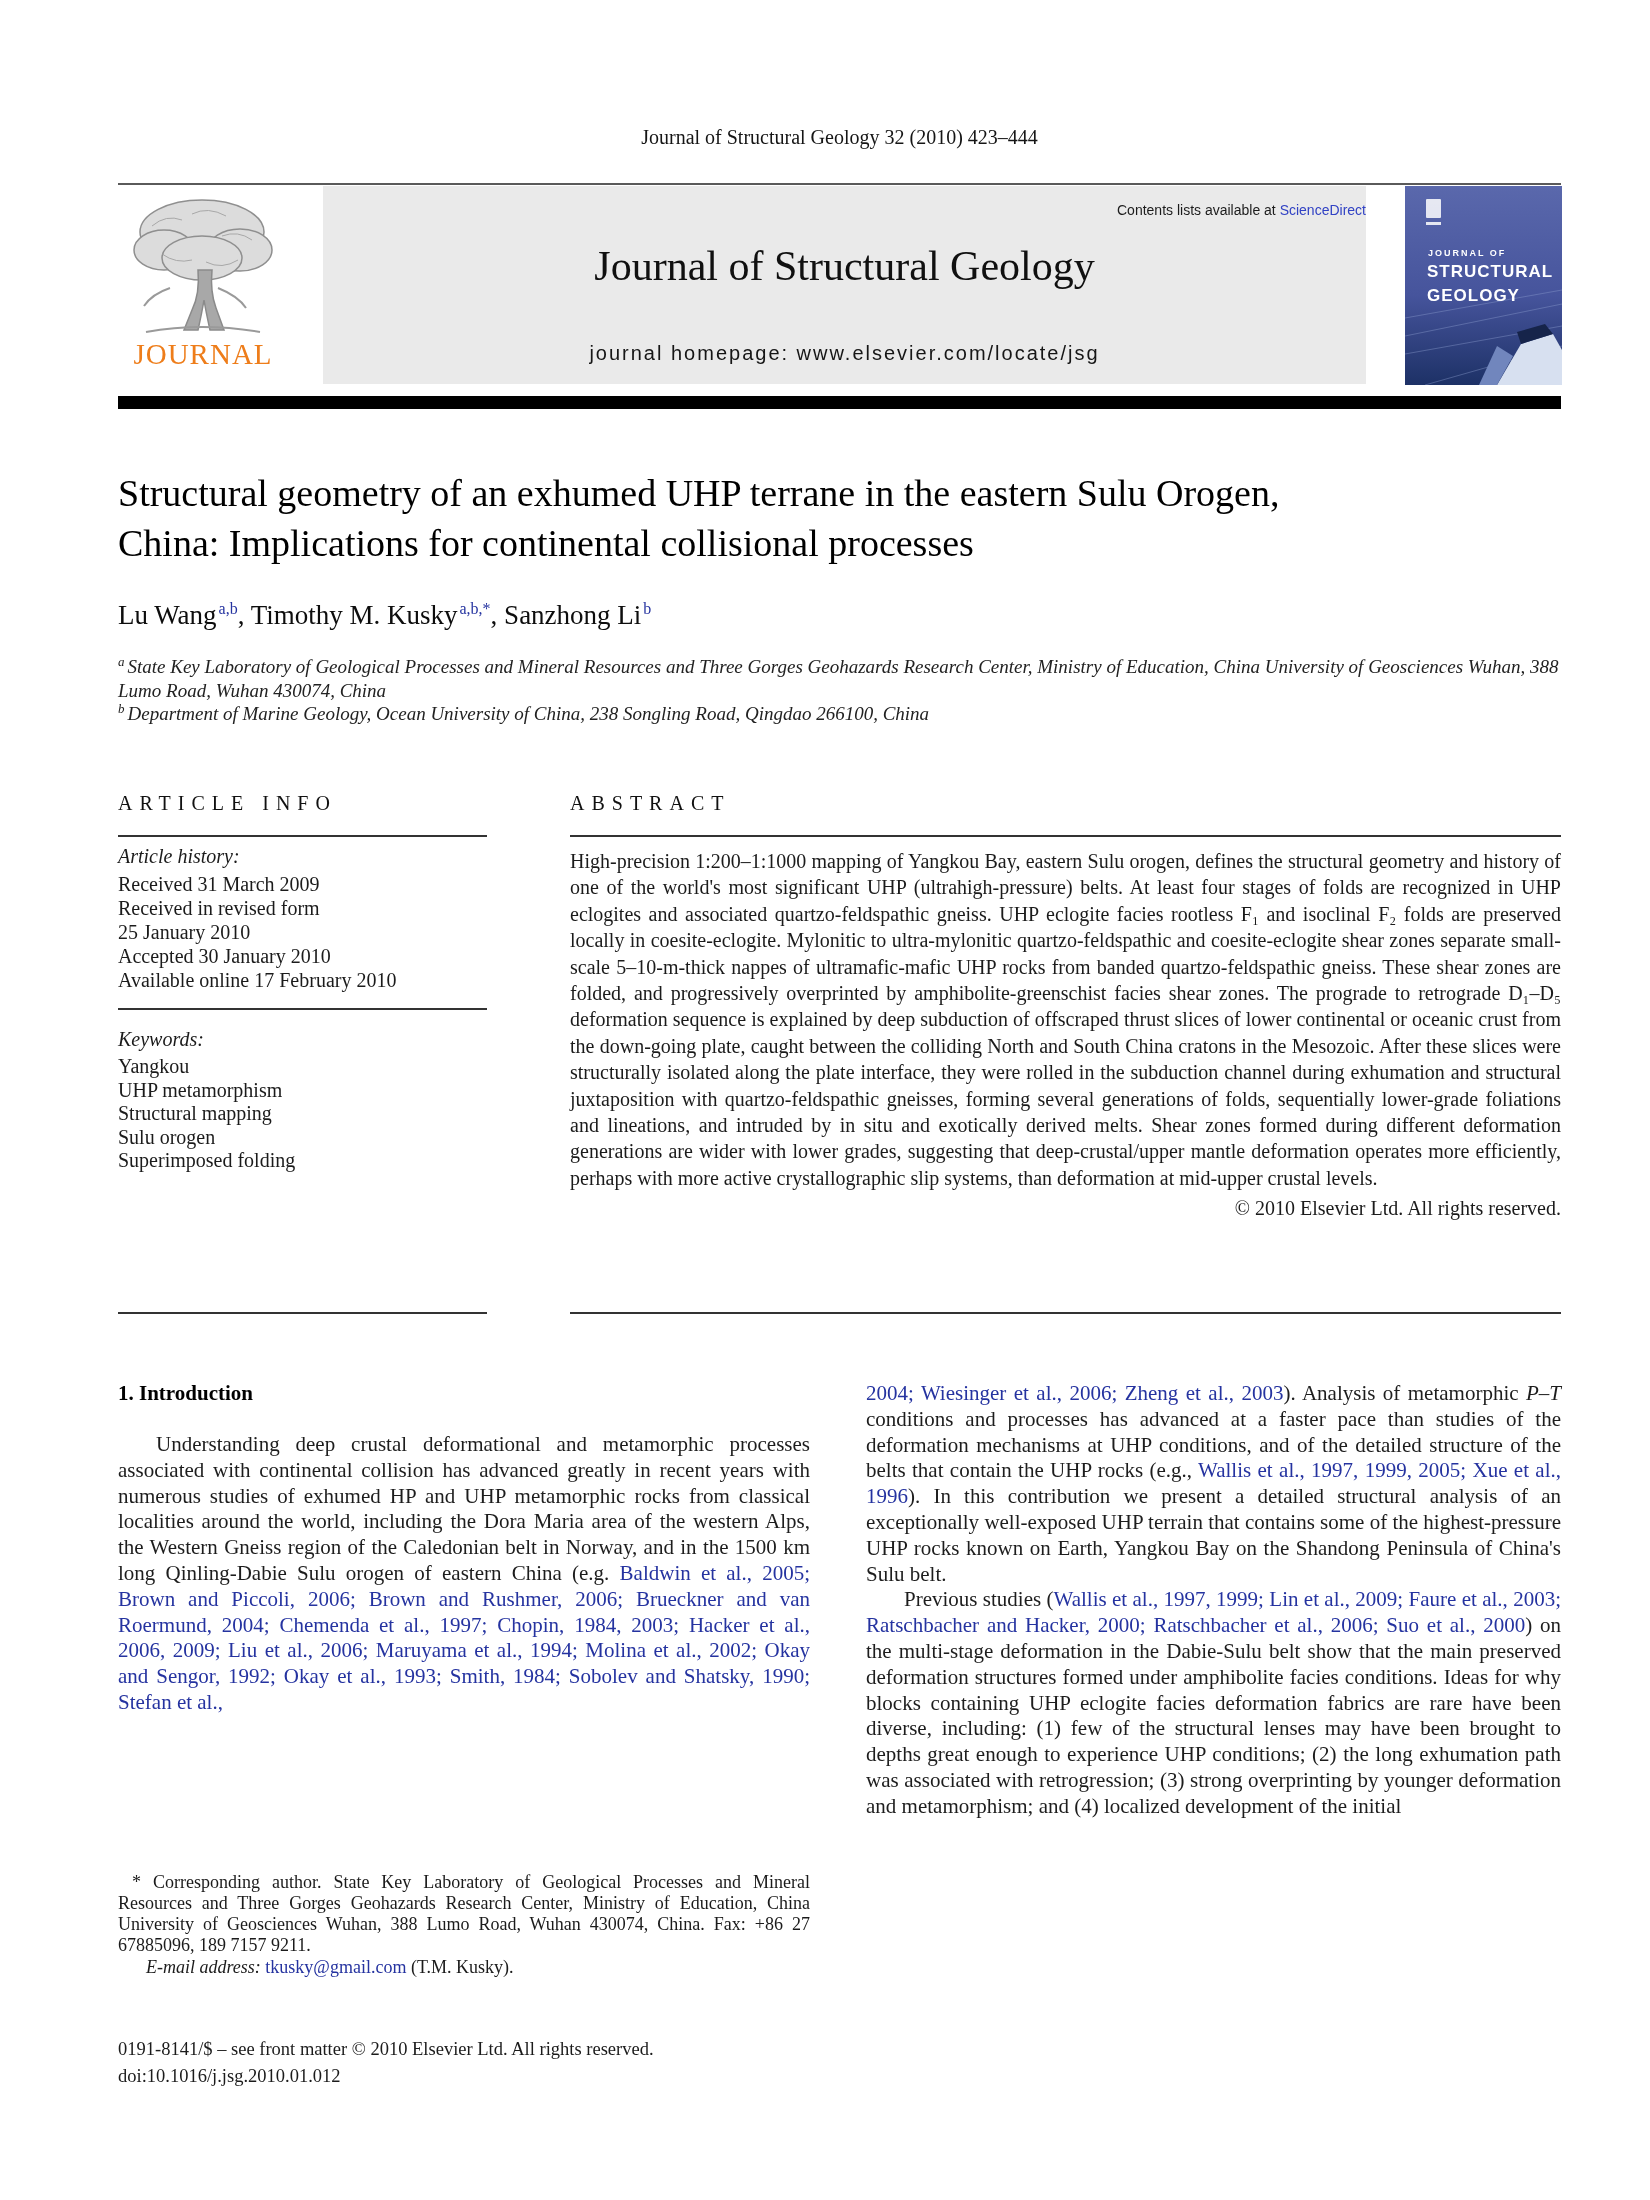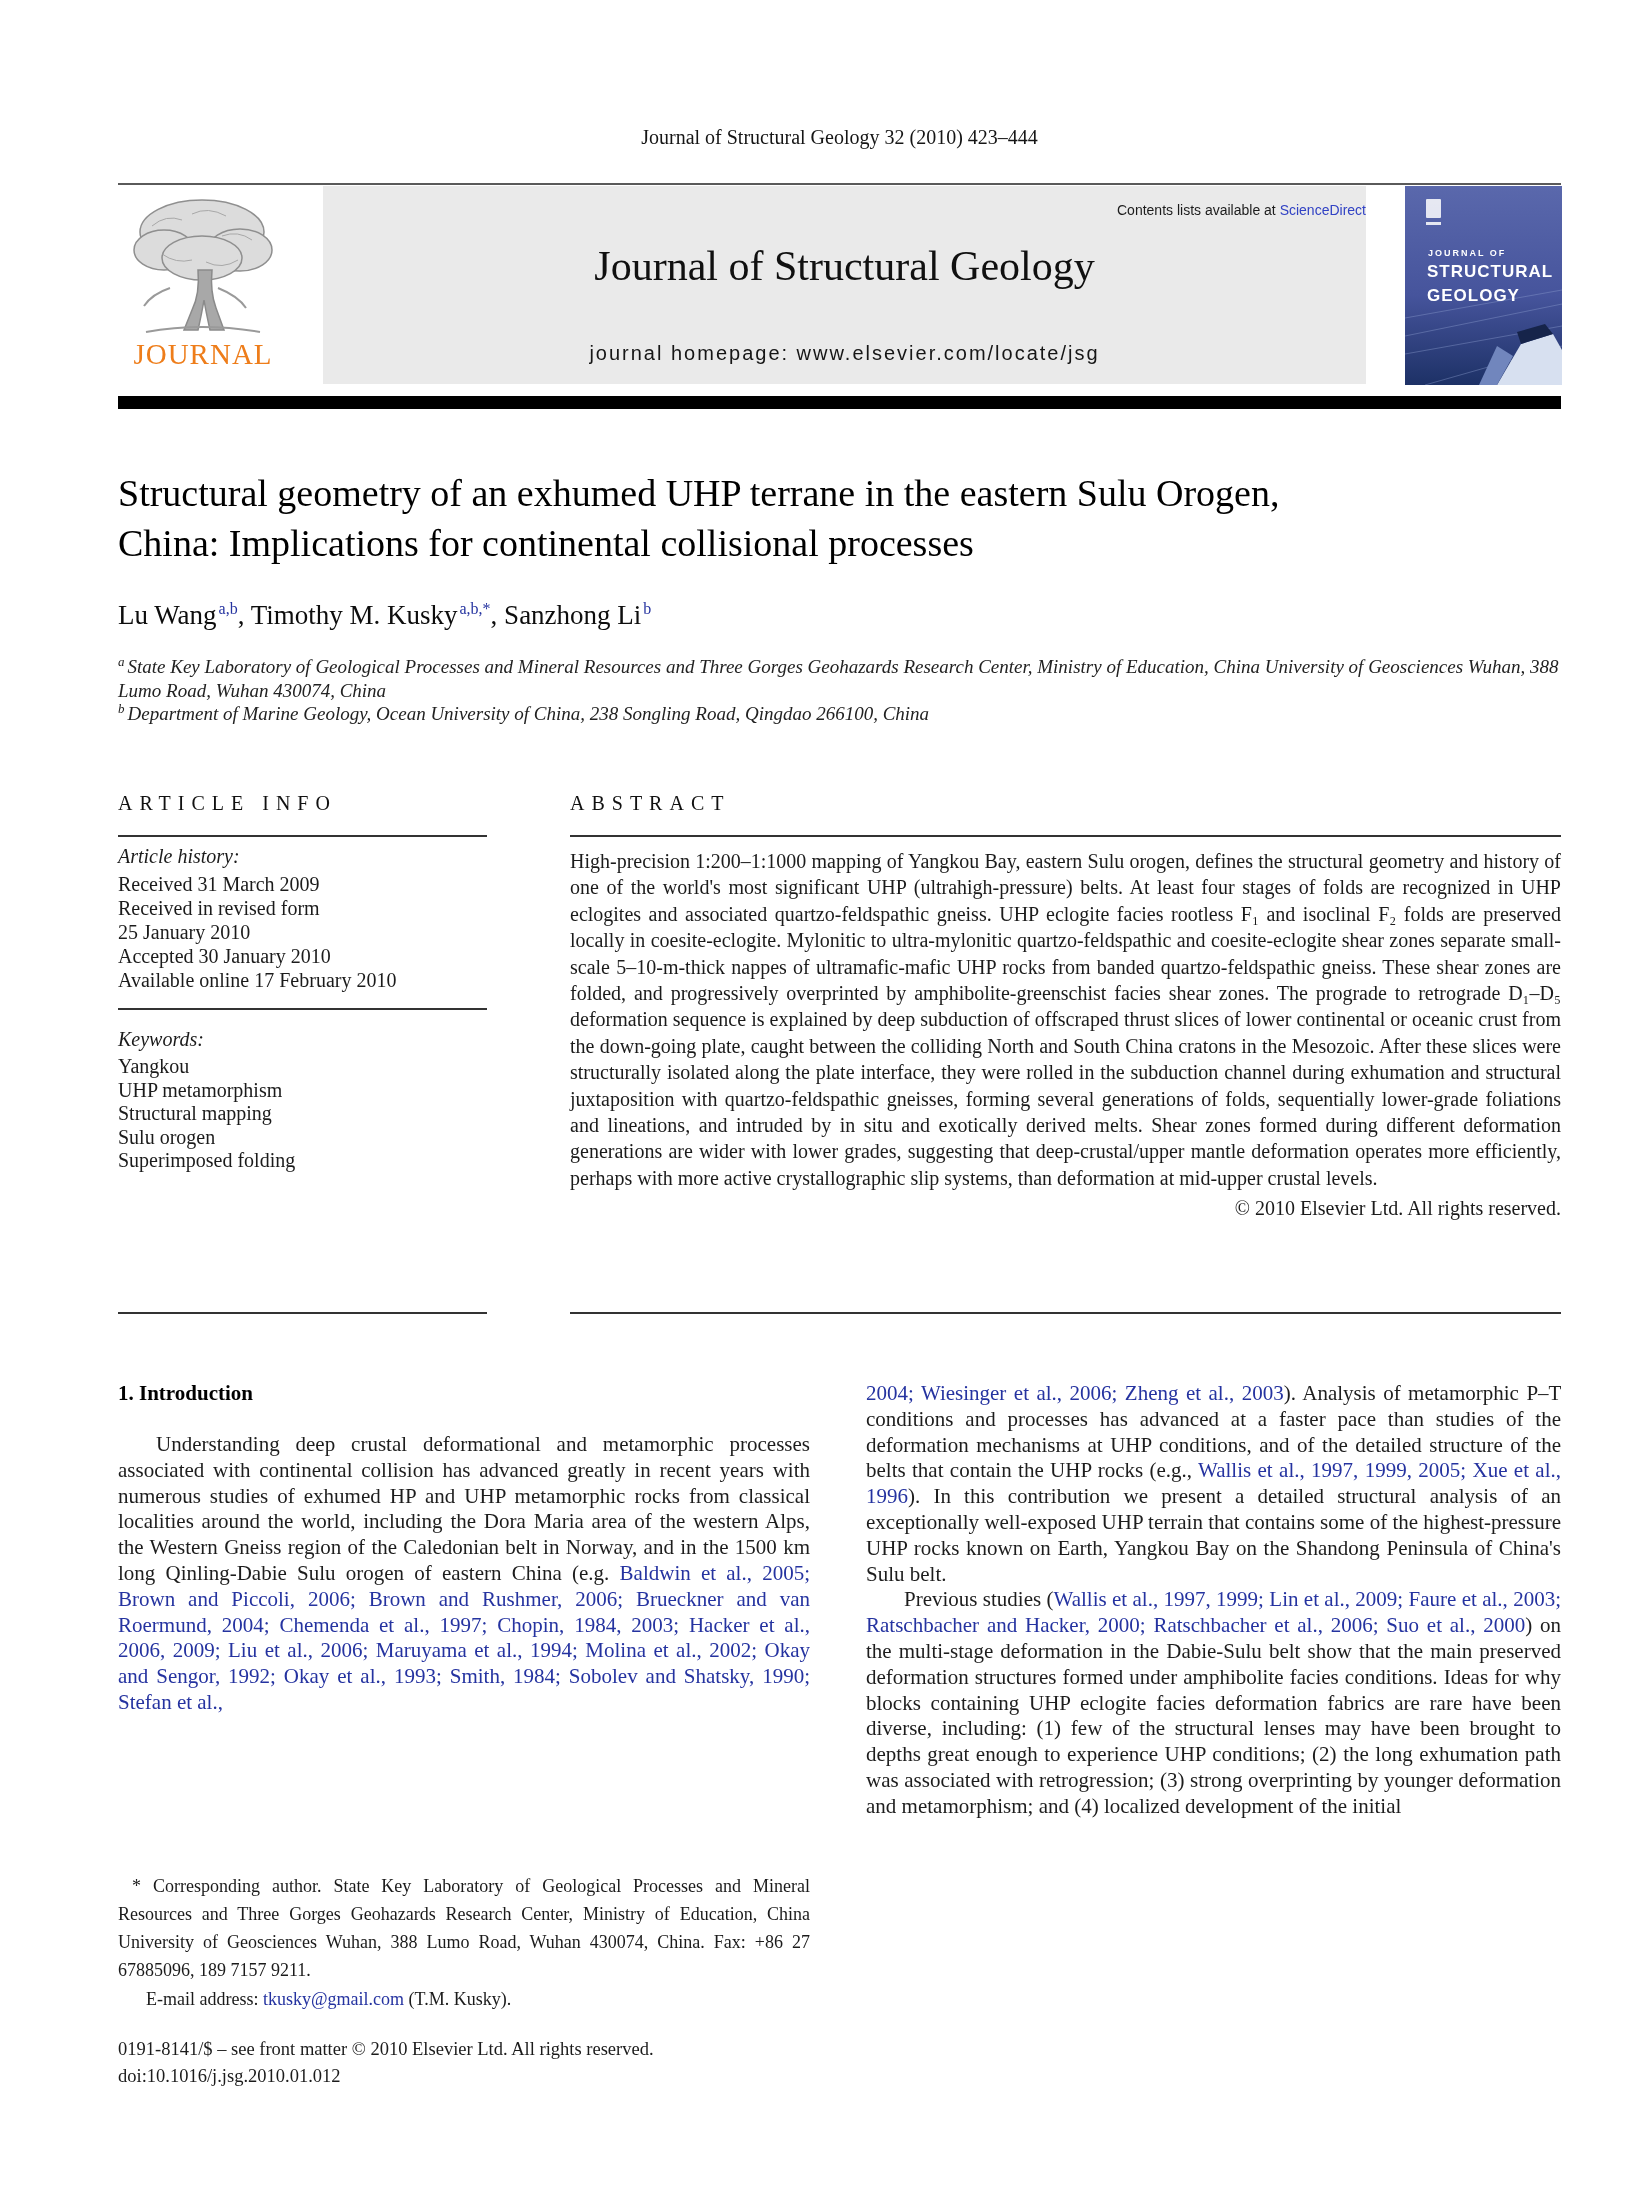--- a/index.html
+++ b/index.html
@@ -65,24 +65,24 @@
   .abstract-body{top:848px;left:570px;width:991px;font-size:20px;line-height:26.4px;text-align:justify;}
   .abstract-copyright{margin-top:4px;text-align:right;}
 
   
   .intro-heading{top:1381px;left:118px;font-size:21px;font-weight:bold;color:#000;}
   .body-col{font-size:21px;line-height:25.8px;text-align:justify;color:#1d1d1d;}
   .col-left{top:1432px;left:118px;width:692px;}
   .col-right{top:1381px;left:866px;width:695px;}
   .indent{text-indent:38px;}
   .seg-link{color:var(--link);}
-  .seg-italic{}
-
-  
-  .footnote{top:1872px;left:118px;width:692px;font-size:18px;line-height:28px;text-align:justify;}
+  .seg-italic{font-style:italic;}
+
+  
+  .footnote{top:1872px;left:118px;width:692px;font-size:18px;line-height:21px;text-align:justify;}
   .footnote-text{text-indent:14px;}
   .email-line{margin-top:1px;text-indent:28px;}
   .footer-block{top:2036px;left:118px;width:900px;font-size:18.5px;line-height:27px;}
 </style>
 </head>
 <body>
 
 <div class="page">
 
   <div class="abs header-citation">Journal of Structural Geology 32 (2010) 423–444</div>

